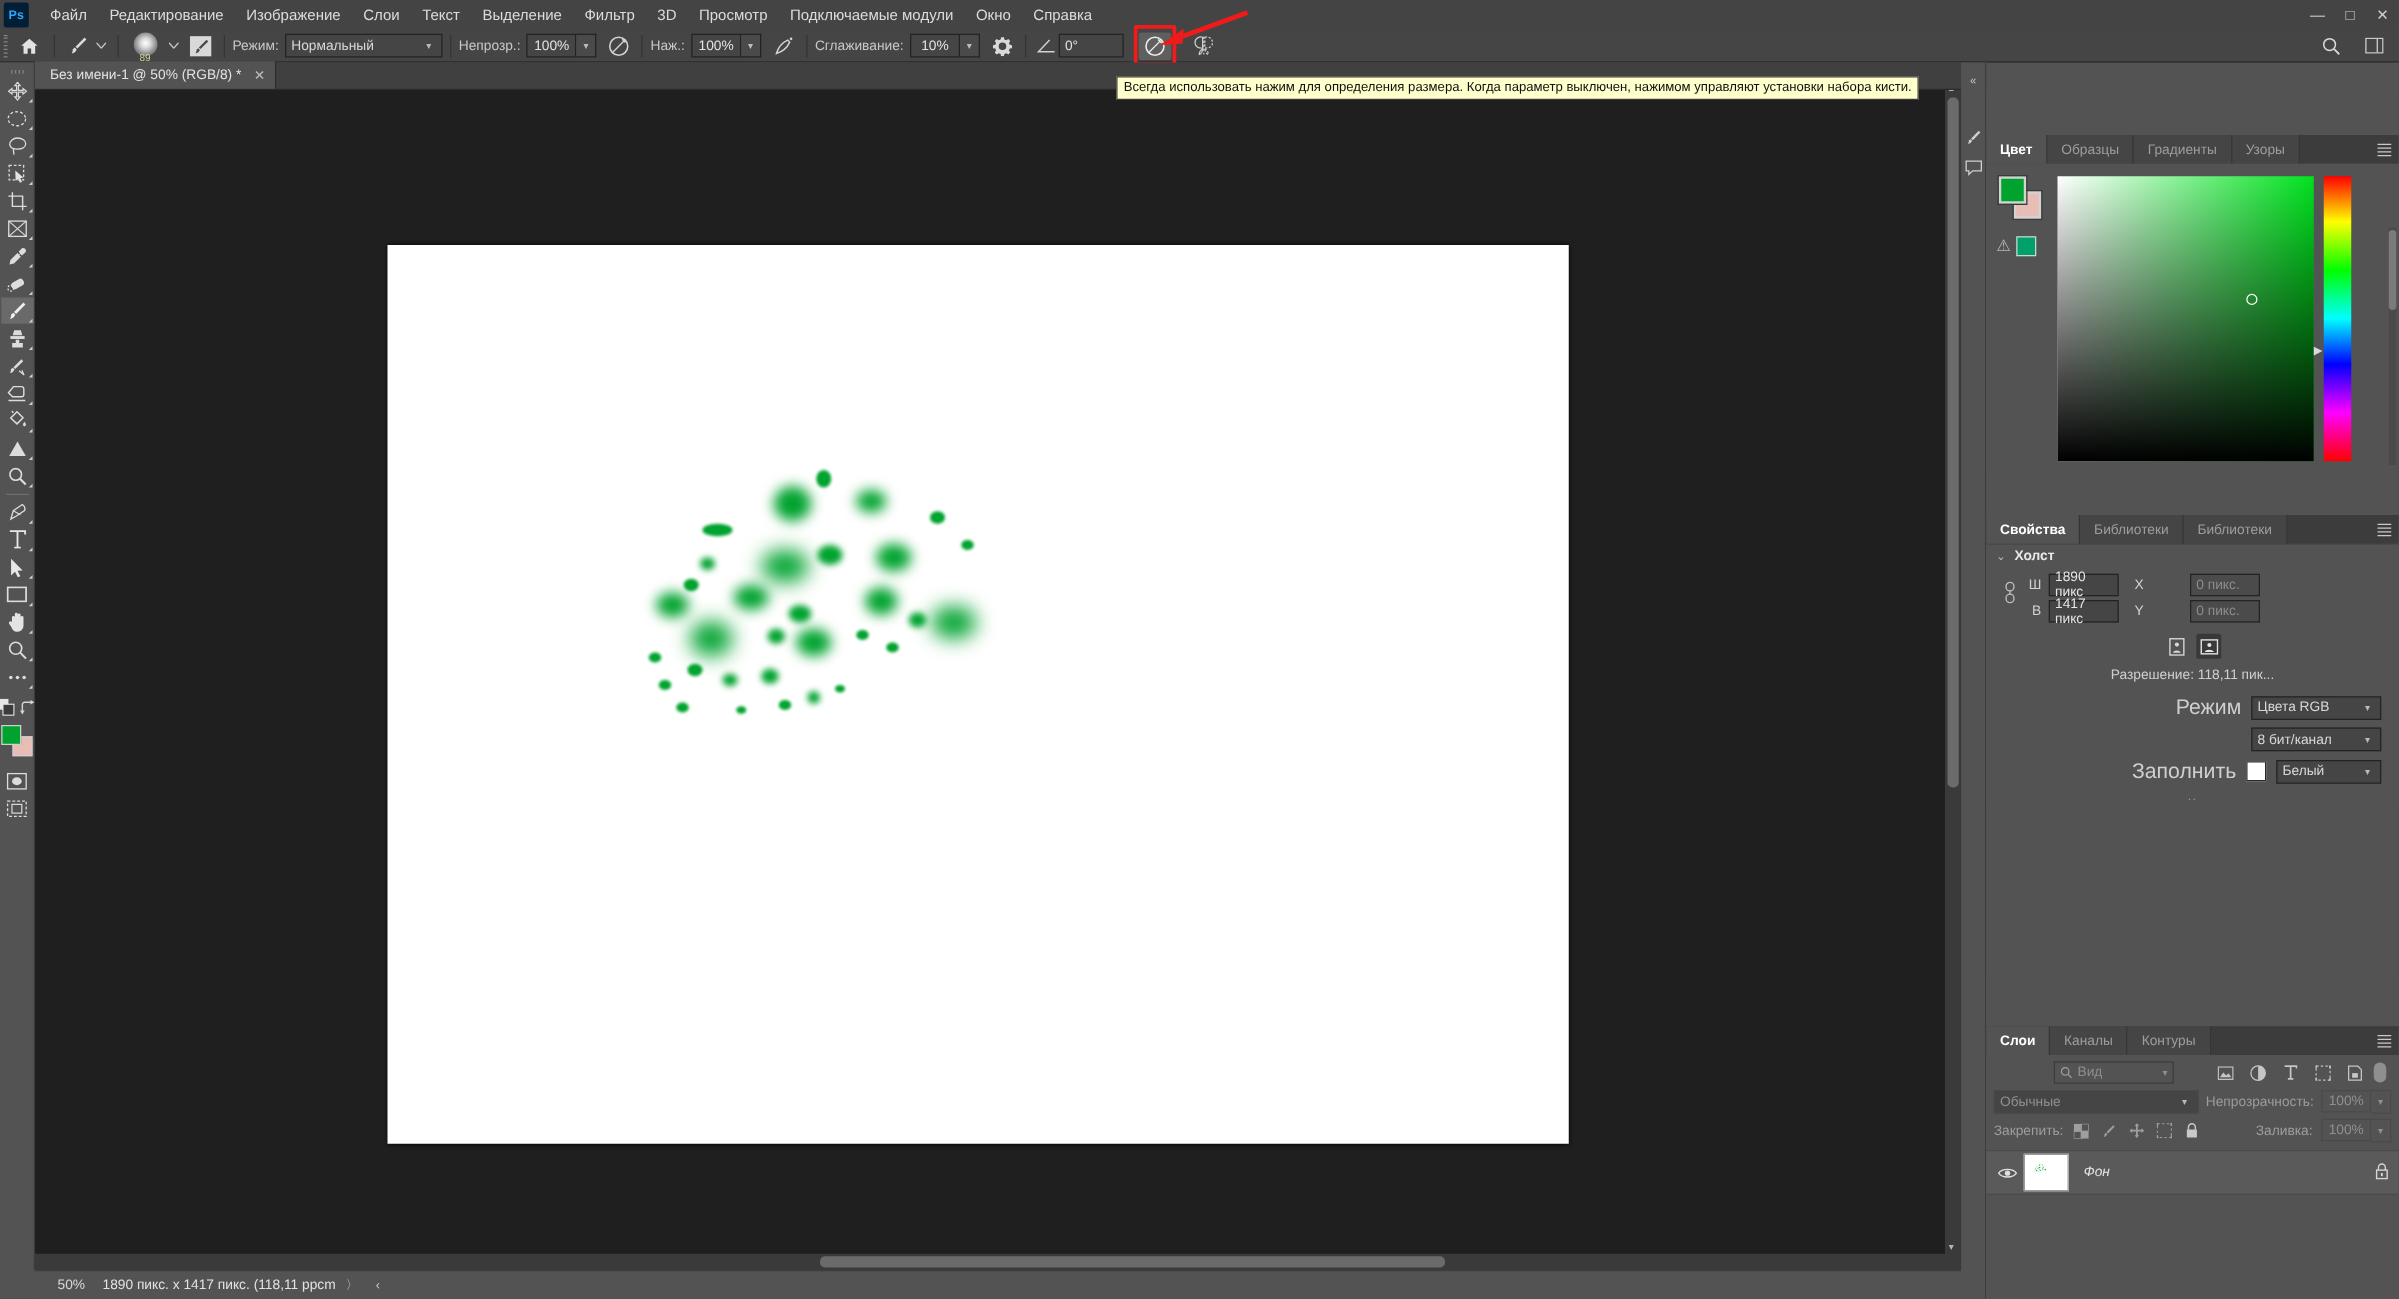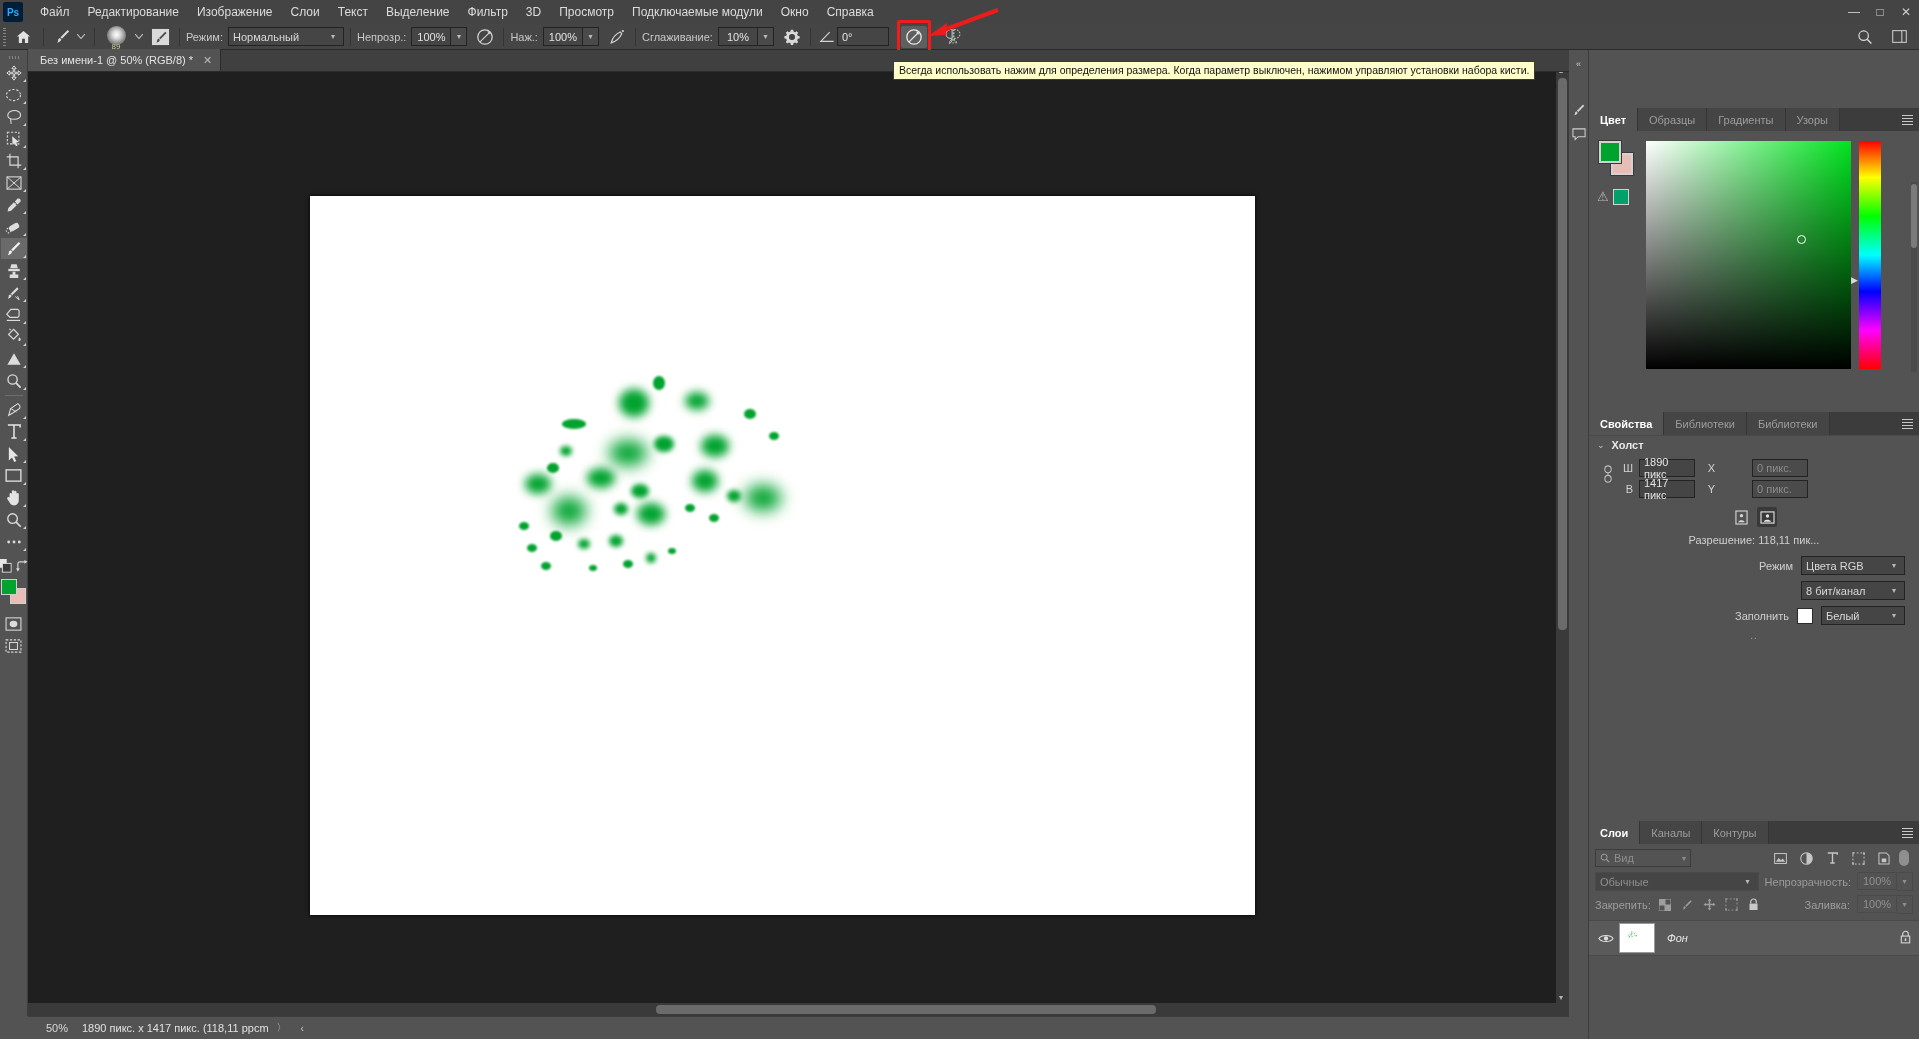--- a/index.html
+++ b/index.html
@@ -221,33 +221,33 @@
   .pfield.ghost { color:#8c8c8c; background:#4b4b4b;margin-left:31px; }
   .link-ico { position:absolute; left:14px; top:11px; color:#bdbdbd; font-size:13px;}
   .orient-row { display:flex; gap:6px; justify-content:center; padding:6px 0 4px 0; }
   .orient-btn {
     width:20px; height:20px; border-radius:2px; display:flex;
     align-items:center; justify-content:center; background:#535353;
   }
   .orient-btn.sel { background:#393939; }
   .res-line { text-align:center; font-size:11px; color:#cfcfcf; padding:3px 0 7px 0; }
   .mrow { display:flex; align-items:center; gap:8px; padding:3px 14px 3px 0; justify-content:flex-end;}
-  .mlabel { font-size:11px; color:#cfcfcf; }
+  .mlabel { font-size:17px; color:#cfcfcf; }
   .msel { width:104px; }
   .swatch-white { width:16px; height:16px; background:#fff; border:1px solid #2b2b2b; }
   .prop-track { position:absolute; right:2px; width:6px; background:#4a4a4a; }
   .prop-thumb { position:absolute; right:2px; width:6px; background:#7b7b7b; border-radius:3px;}
   .dots { text-align:center; color:#9a9a9a; font-size:10px; letter-spacing:1px; padding:2px 0;}
 
   
   .layerspanel { position:absolute; left:0; top:713px; width:330px; height:326px; background:#535353; }
   .lp-filter { display:flex; align-items:center; gap:4px; padding:5px 6px; }
   .lp-search {
     flex:0 0 96px; height:18px; border:1px solid #3c3c3c; background:#535353;
-    display:flex; align-items:center; gap:4px; padding:0 4px; color:#8e8e8e; font-size:11px;
+    display:flex; align-items:center; gap:4px; padding:0 4px; color:#8e8e8e; font-size:11px;margin-left:48px;
   }
   .lp-search .chev { margin-left:auto; font-size:8px; }
   .lp-fico { width:22px; height:18px; display:flex; align-items:center; justify-content:center; color:#c6c6c6;}
   .lp-toggle { width:10px; height:16px; border-radius:5px; background:#8f8f8f; margin-left:auto; margin-right:4px;}
   .lp-blend { display:flex; align-items:center; gap:6px; padding:0 6px 4px 6px; }
   .lp-lock { display:flex; align-items:center; gap:7px; padding:0 6px 6px 6px; font-size:11px; color:#9d9d9d;}
   .lp-lock .li { width:15px; height:15px; display:flex; align-items:center; justify-content:center;}
   .layer-row {
     display:flex; align-items:center; height:36px; background:#5a5a5a;
     border-top:1px solid #4a4a4a; border-bottom:1px solid #4a4a4a; padding:0 8px 0 4px;
@@ -335,21 +335,21 @@
     <div class="ob-ico" style="width:26px;">
       <svg width="19" height="18" viewBox="0 0 20 19">
         <rect x="1" y="1" width="18" height="17" fill="#d9d9d9"></rect>
         <path d="M15 4 L8.5 10.5 l1.4 1.4 L16.4 5.4 Z" fill="#4a4a4a"></path>
         <path d="M8 11.2 l1.4 1.4 c-.7 1.5-1.8 2.5-3.7 2.9 .7-1.2 1-2.2 .8-3 Z" fill="#4a4a4a"></path>
       </svg>
     </div>
     <div class="obsep"></div>
 
     <div class="ob-label">Режим:</div>
-    <div class="combo" style="width:116px;">
+    <div class="combo" style="width:126px;">
       <div class="cv">Нормальный</div>
       <div class="chev">▾</div>
     </div>
     <div class="obsep"></div>
 
     <div class="ob-label">Непрозр.:</div>
     <div style="display:flex;">
       <div class="numfield">100%</div>
       <div class="spin">▾</div>
     </div>

